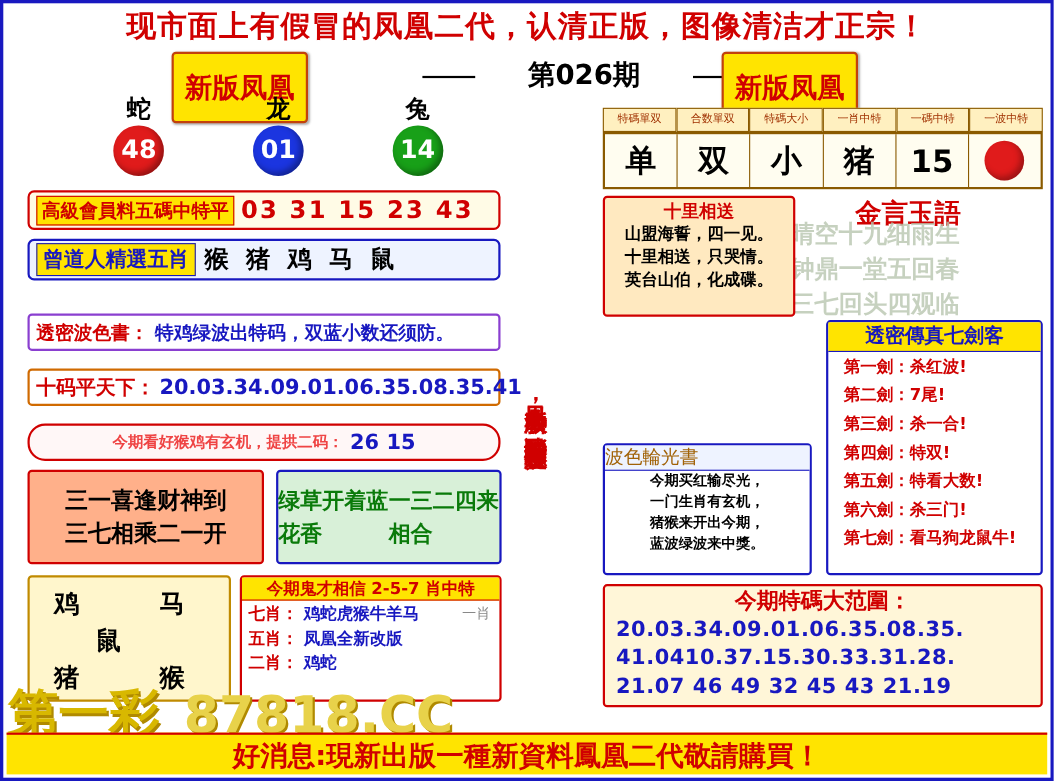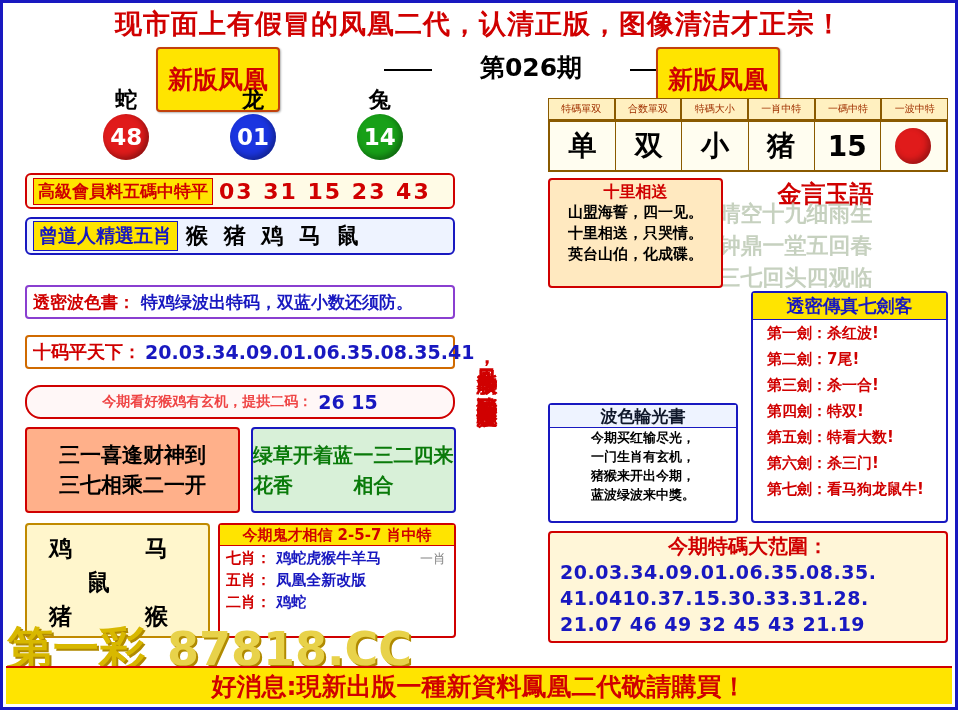--- a/index.html
+++ b/index.html
@@ -214,21 +214,21 @@
   .r2 .t{
     text-align:center;font-size:17px;font-weight:bold;color:#d00000;
     border-bottom:1px solid #d00000;line-height:22px;background:#fff0f0;
   }
   .r2 .l{text-align:center;font-size:14px;font-weight:bold;color:#000;line-height:19px;}
   .r3{
     left:545px;top:400px;width:190px;height:120px;
     border:2px solid #1818c0;background:#fff;border-radius:4px;
   }
   .r3 .t{
-    text-align:center;font-size:17px;font-weight:bold;color:#0f172a;
+    text-align:left;font-size:17px;font-weight:normal;color:#a16207;
     border-bottom:1px solid #1818c0;line-height:22px;background:#eef3ff;
   }
   .r3 .l{text-align:center;font-size:13px;font-weight:bold;color:#000;line-height:19px;}
   .r4{
     left:748px;top:288px;width:197px;height:232px;
     border:2px solid #1818c0;background:#fff;border-radius:4px;
   }
   .r4 .t{
     text-align:center;font-size:18px;font-weight:bold;color:#1818c0;
     background:#ffe400;border-bottom:1px solid #1818c0;line-height:26px;

